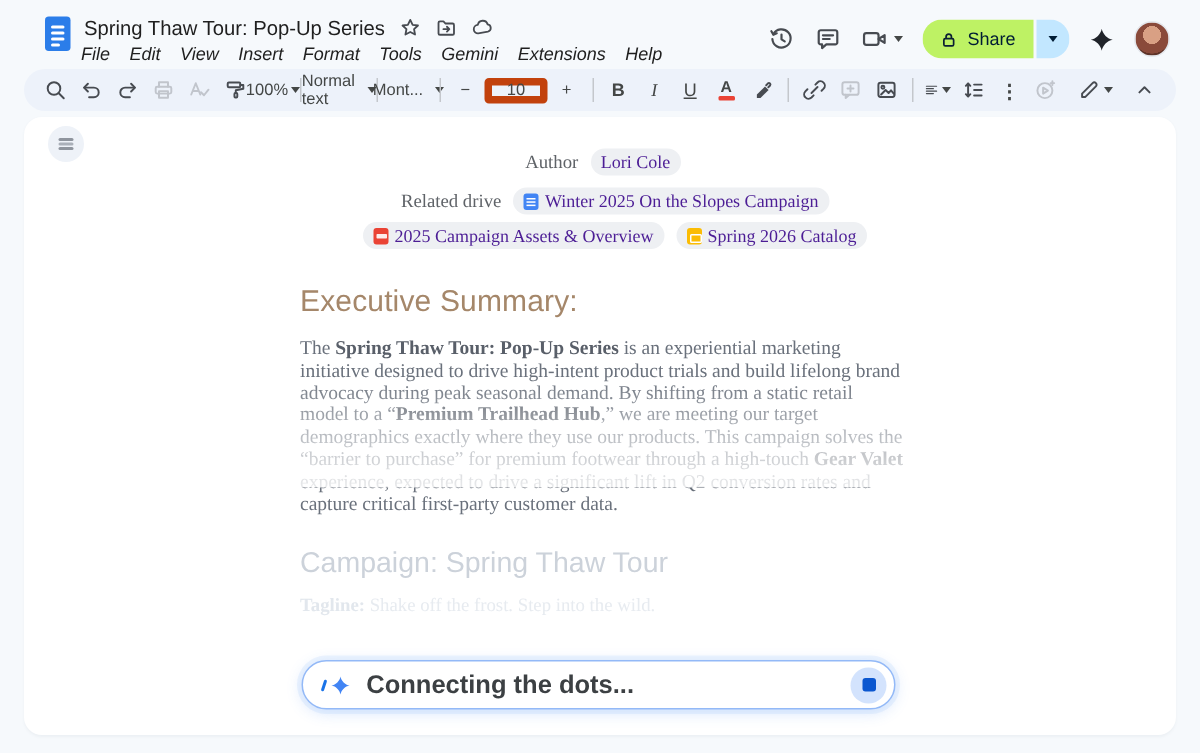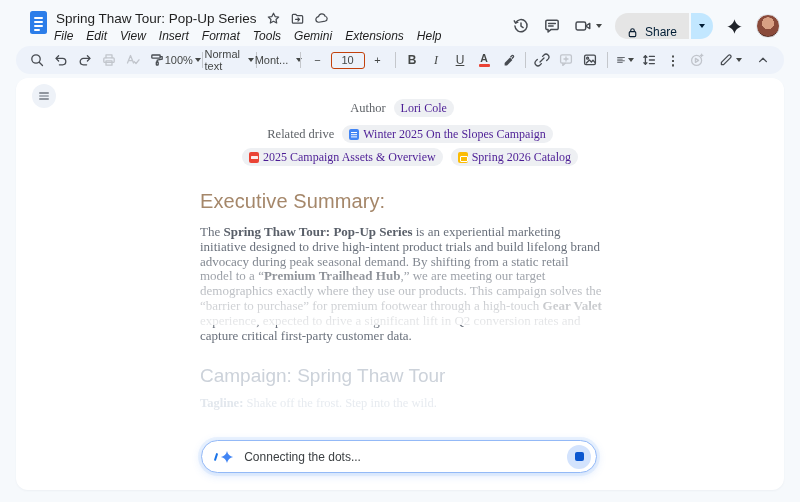--- a/index.html
+++ b/index.html
@@ -10,21 +10,21 @@
   .header { position:absolute; left:0; top:0; width:800px; height:46px; }
   .docs-logo { position:absolute; left:30px; top:11px; width:17px; height:23px; background:#2b7de9; border-radius:2.5px; }
   .docs-logo span { position:absolute; left:4px; height:1.8px; background:#fff; border-radius:1px; }
   .title-row { position:absolute; left:56px; top:11px; display:flex; align-items:center; gap:9px; }
   .doc-title { font-size:13.5px; color:#1f1f1f; }
   .menu-row { position:absolute; left:54px; top:29px; display:flex; gap:13px; }
   .menu-item { font-size:12px; color:#1f1f1f; cursor:default;font-style:italic; }
   .header-right { position:absolute; right:20px; top:13px; display:flex; align-items:center; gap:13px; }
   .hr-icon { display:flex; align-items:center; }
   .share-pill { display:flex; align-items:stretch; height:26px; border-radius:13px; overflow:hidden; }
-  .share-main { background:#e5e5e5; display:flex; align-items:flex-end; gap:6px; padding:0 12px 0 11px; }
+  .share-main { background:#bef264; display:flex; align-items:center; gap:6px; padding:0 12px 0 11px; }
   .share-main span { font-size:12px; color:#001d35; font-weight:500; }
   .share-caret { background:#c2e7ff; margin-left:2px; display:flex; align-items:center; padding:0 8px; }
   .avatar { width:24px; height:24px; border-radius:50%; background:radial-gradient(circle at 50% 38%, #d9a084 0 34%, #8a4a3a 35% 70%, #5d3328 71%); border:1px solid #e4e7ec; }
 
   
   .toolbar { position:absolute; left:16px; top:46px; width:768px; height:28px; background:#edf2fa; border-radius:14px; display:flex; align-items:center; padding:0 10px; gap:2px; }
   .tb { height:22px; min-width:22px; border-radius:4px; display:flex; align-items:center; justify-content:center; gap:2px; padding:0 2px; }
   .tb.txt { font-size:11px; color:#444746; padding:0 4px; }
   .tb-letter { font-size:12px; font-weight:700; color:#444746; width:18px; text-align:center; }
   .tb-letter.it { font-style:italic; font-weight:400; font-family:"Liberation Serif",serif; }
@@ -58,21 +58,21 @@
   .doc-para .run-bold { font-weight:700; color:#595f69; }
   .fade-overlay { position:absolute; left:-6px; top:26px; width:416px; height:74px; background:linear-gradient(to bottom, rgba(255,255,255,0) 0%, rgba(255,255,255,.55) 55%, rgba(255,255,255,.85) 100%); pointer-events:none; }
   .faded-h2 { margin-top:22px; font-size:19px; color:#ccd2da; font-weight:400; }
   .faded-line { margin-top:9px; font-family:"Liberation Serif", serif; font-size:12.5px; color:#e7ebf0; }
   .faded-line .run-bold { font-weight:700; color:#e2e7ed; }
 
   
   .gem-pill { position:absolute; left:201px; top:440px; width:396px; height:33px; background:#fff; border:1.5px solid #93b9f7; border-radius:17px; box-shadow:0 0 0 3px rgba(160,198,250,.18), 0 2px 10px rgba(66,133,244,.22); display:flex; align-items:center; padding:0 5px 0 13px; }
   .gem-ic { display:flex; align-items:center; gap:1px; margin-right:10px; }
   .gem-tick { width:2.2px; height:8px; background:#1a73e8; border-radius:1px; transform:rotate(18deg); margin-right:2px; }
-  .gem-status { font-size:12px; color:#3c4043; }
+  .gem-status { font-size:17px; color:#3c4043;font-weight:bold; }
   .stop-btn { margin-left:auto; width:24px; height:24px; border-radius:50%; background:#d3e3fd; display:flex; align-items:center; justify-content:center; }
   .stop-sq { width:9px; height:9px; background:#0b57d0; border-radius:2px; }
 
   svg { display:block; }
   .ic { stroke:#474b51; stroke-width:1.3; fill:none; stroke-linecap:round; stroke-linejoin:round; }
   .ic.grey { stroke:#c1c5cc; }
   .ic.fill { fill:#474b51; stroke:none; }
 </style>
 </head>
 <body>
@@ -204,21 +204,21 @@
       <span>Normal text</span>
       <span class="caret" style="margin-left:6px;"></span>
     </span>
   <span class="divider"></span>
   <span class="tb txt">
       <span>Mont...</span>
       <span class="caret" style="margin-left:6px;"></span>
     </span>
   <span class="divider"></span>
   <span class="tb txt">−</span>
-  <span class="tb txt" style="border:1px solid #c2410c;border-radius:3px;height:17px;min-width:20px;padding:0 13px;">10</span>
+  <span class="tb txt" style="border:5px solid #c2410c;border-radius:3px;height:17px;min-width:20px;padding:0 13px;">10</span>
   <span class="tb txt">+</span>
   <span class="divider"></span>
   <span class="tb">
       <span class="tb-letter">B</span>
     </span>
   <span class="tb">
       <span class="tb-letter it">I</span>
     </span>
   <span class="tb">
       <span class="tb-letter un">U</span>

